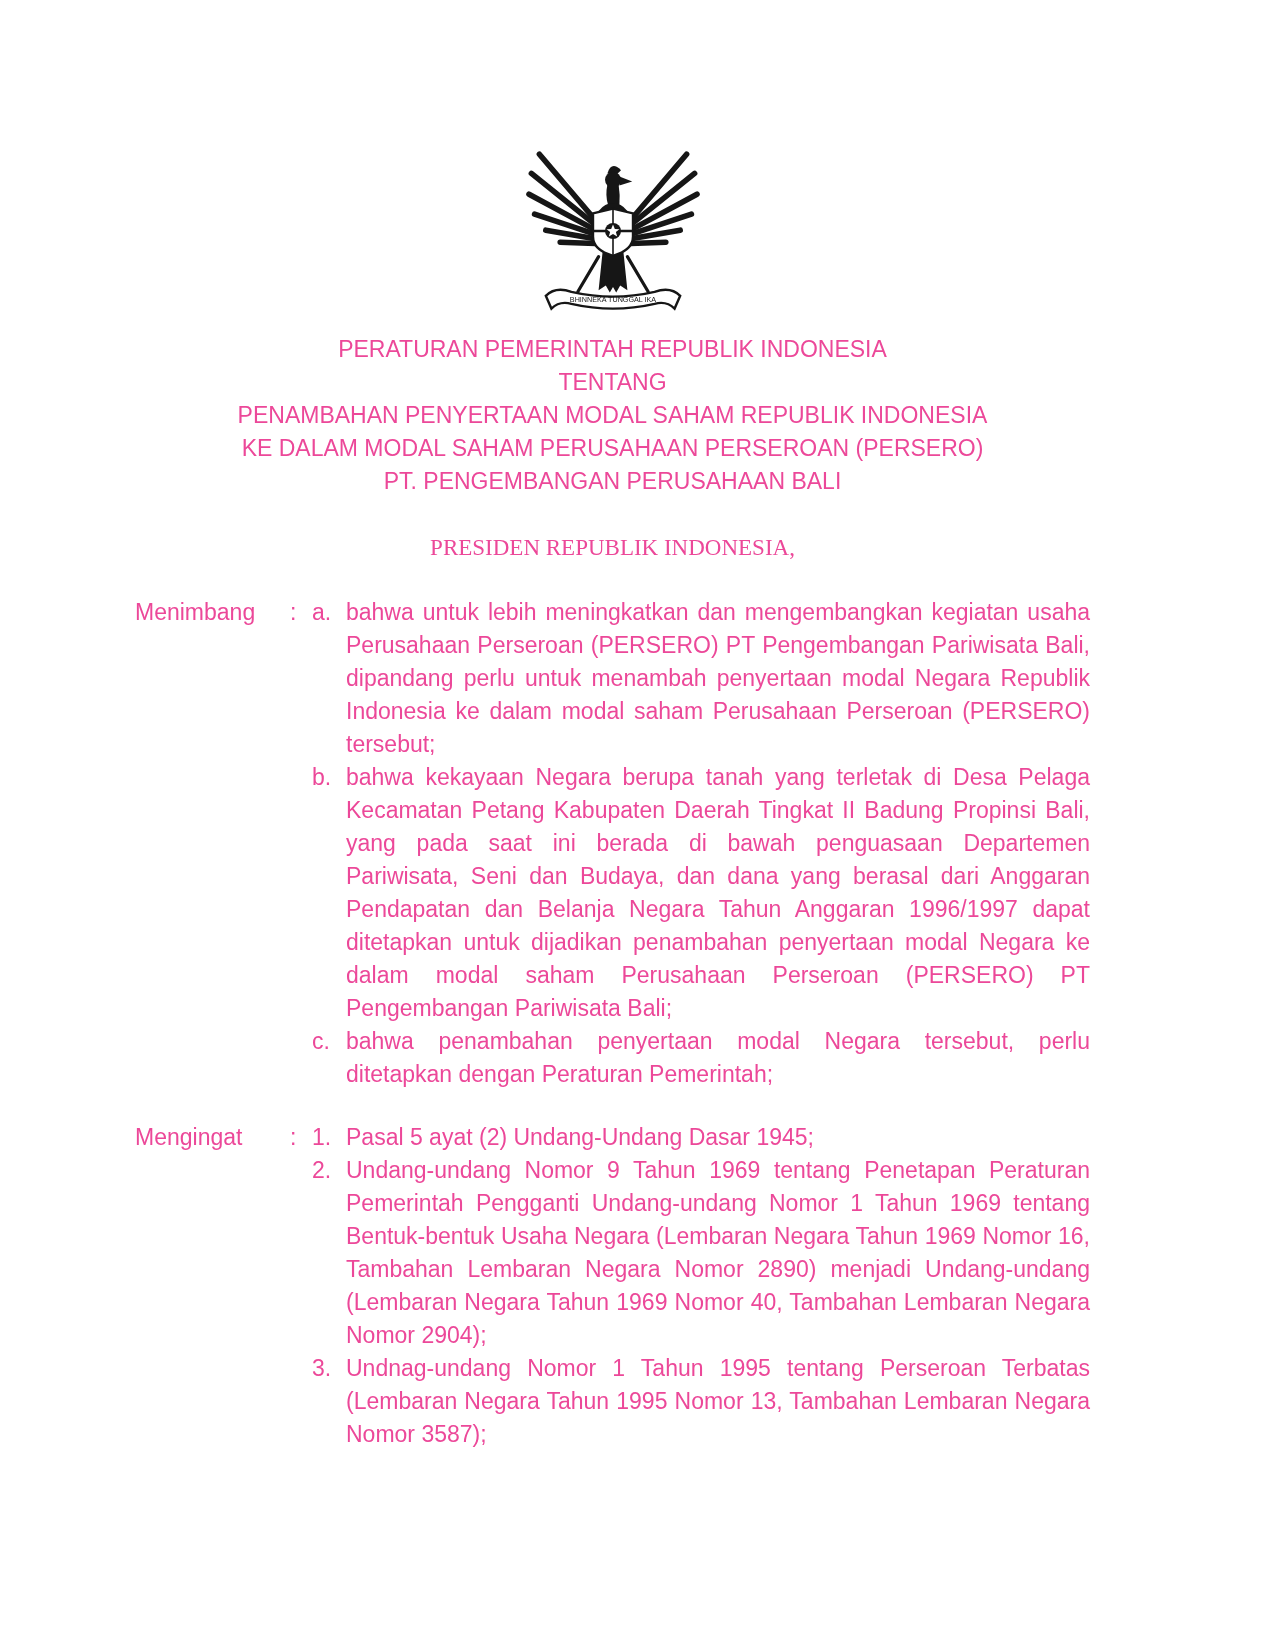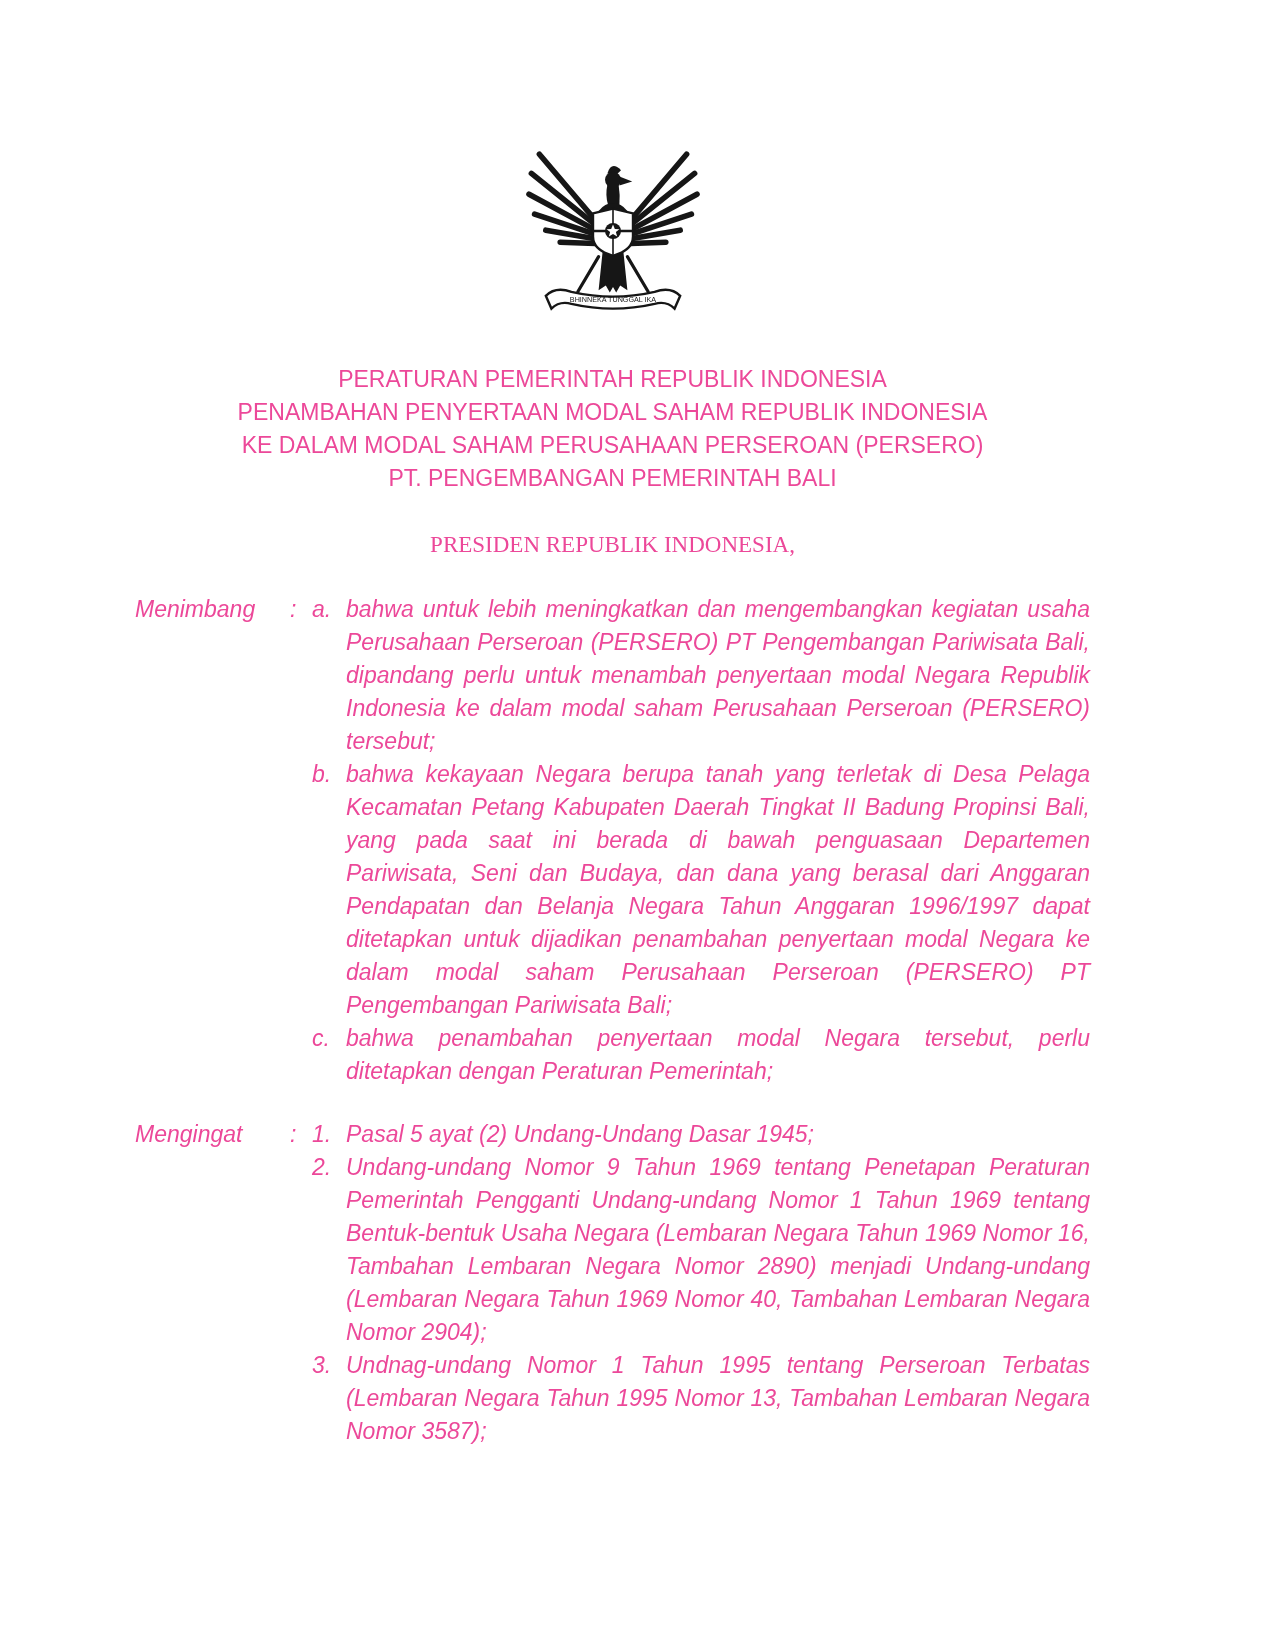--- a/index.html
+++ b/index.html
@@ -18,34 +18,32 @@
   }
   .content {
     padding: 0 185px 60px 135px; 
   }
   .emblem {
     padding-top: 138px;
     text-align: center;
   }
   .emblem svg { display: inline-block; }
   .title-block {
-    margin-top: 30px;
     text-align: center;
   }
   .title-line { white-space: nowrap; }
   .subtitle {
     margin-top: 33px;
     text-align: center;
     font-family: Liberation Serif, serif;
   }
   .section {
     display: grid;
     grid-template-columns: 155px 22px 1fr;
     align-items: start;
-    font-style: italic;
   }
   .section-menimbang { margin-top: 32px; }
   .section-mengingat { margin-top: 30px; }
   .section-label { text-align: left; }
   .section-colon { text-align: left; }
   .item {
     display: grid;
     grid-template-columns: 34px 1fr;
     align-items: start;
   }
@@ -107,23 +105,24 @@
 
         <g>
           <path d="M26 197 Q38 185 58 192 Q110 204 162 192 Q182 185 194 197 L187 213 Q177 203 162 207 Q110 219 58 207 Q43 203 33 213 Z" fill="#ffffff" stroke="#161616" stroke-width="3"></path>
           <text x="110" y="205" text-anchor="middle" font-size="9" font-family="Liberation Sans, sans-serif" fill="#161616">BHINNEKA TUNGGAL IKA</text>
         </g>
       </svg>
     </div>
 
     <div class="title-block">
       <div class="title-line">PERATURAN PEMERINTAH REPUBLIK INDONESIA</div>
+      <div class="title-line">TENTANG</div>
       <div class="title-line">PENAMBAHAN PENYERTAAN MODAL SAHAM REPUBLIK INDONESIA</div>
       <div class="title-line">KE DALAM MODAL SAHAM PERUSAHAAN PERSEROAN (PERSERO)</div>
-      <div class="title-line">PT. PENGEMBANGAN PEMERINTAH BALI</div>
+      <div class="title-line">PT. PENGEMBANGAN PERUSAHAAN BALI</div>
     </div>
 
     <div class="subtitle">PRESIDEN REPUBLIK INDONESIA,</div>
 
     <div class="section section-menimbang">
       <div class="section-label">Menimbang</div>
       <div class="section-colon">:</div>
       <div class="section-items">
         <div class="item">
           <div class="item-marker">a.</div>

